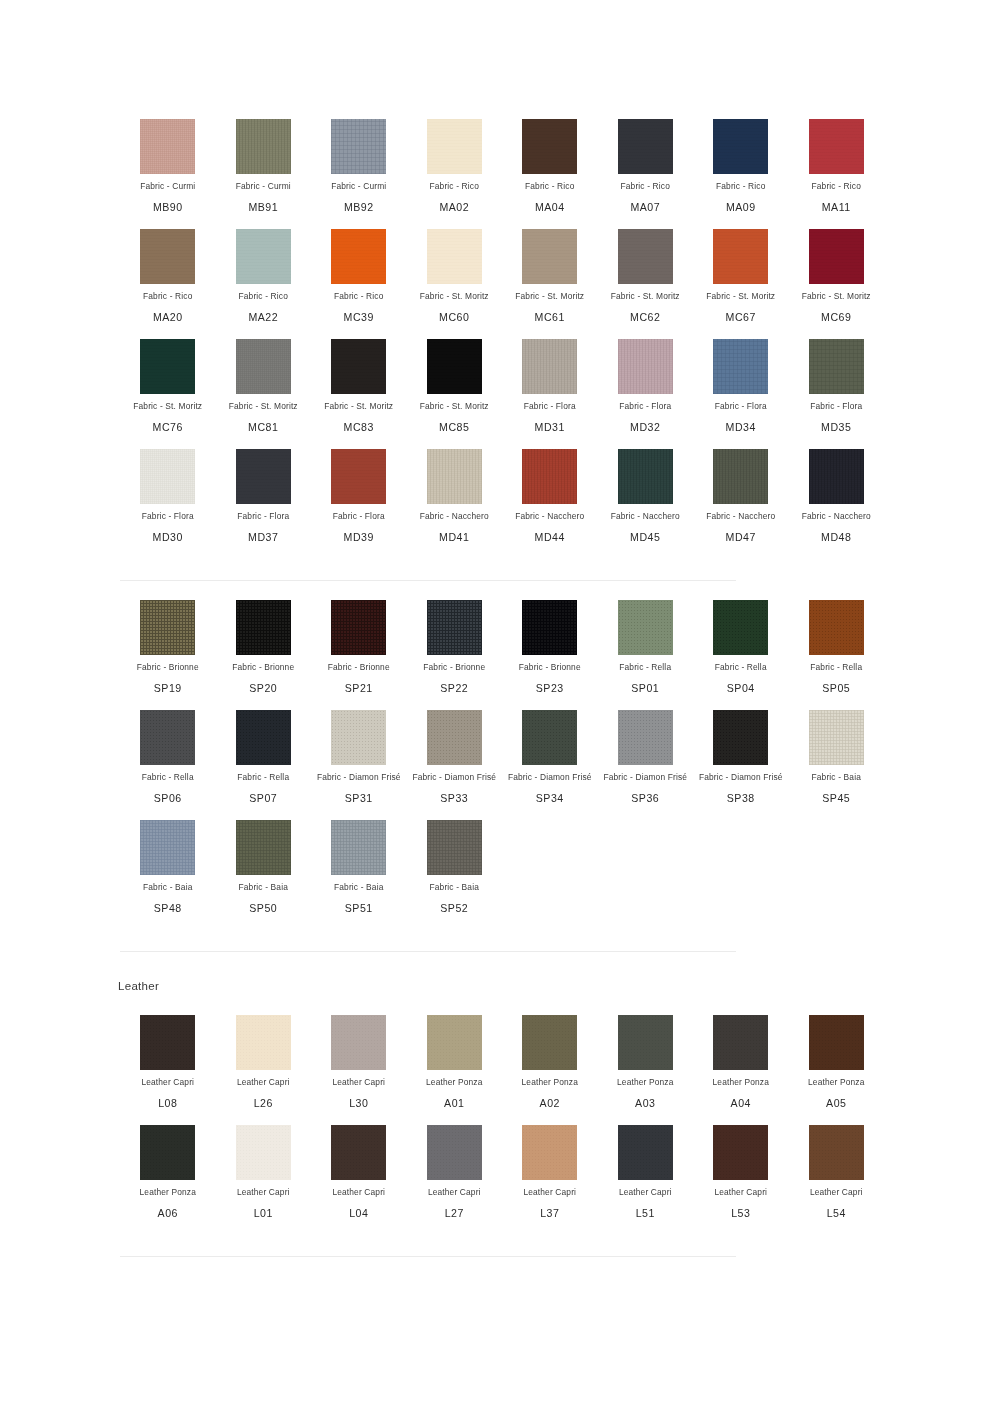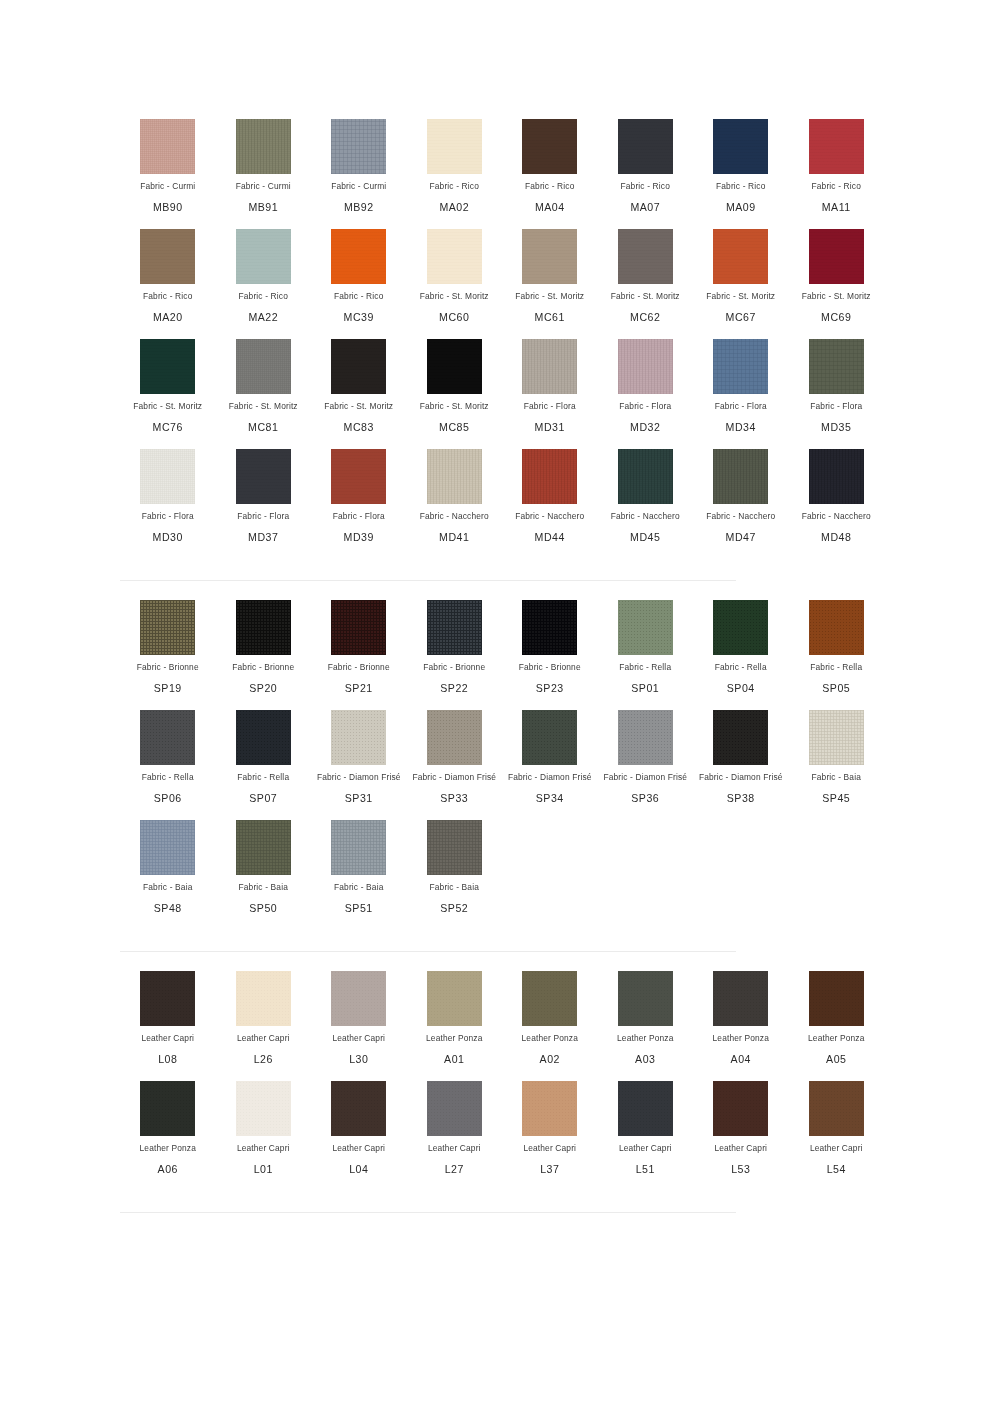--- a/index.html
+++ b/index.html
@@ -451,20 +451,21 @@
           </div>
           <div class="cell blank"></div>
           <div class="cell blank"></div>
           <div class="cell blank"></div>
           <div class="cell blank"></div>
         </div>
         <div style="height: 36px;"></div>
       </div>
       <div class="divider"></div>
       <div class="section">
+        <div class="section-title">Leather</div>
         <div class="grid">
           <div class="cell">
             <div class="sw-wrap">
               <div class="swatch" style="background-color:#352b27;background-image:radial-gradient(#221b1844 0.5px, transparent 0.6px);background-size:3px 3px;"></div>
             </div>
             <div class="fam">Leather Capri</div>
             <div class="code">L08</div>
           </div>
           <div class="cell">
             <div class="sw-wrap">

